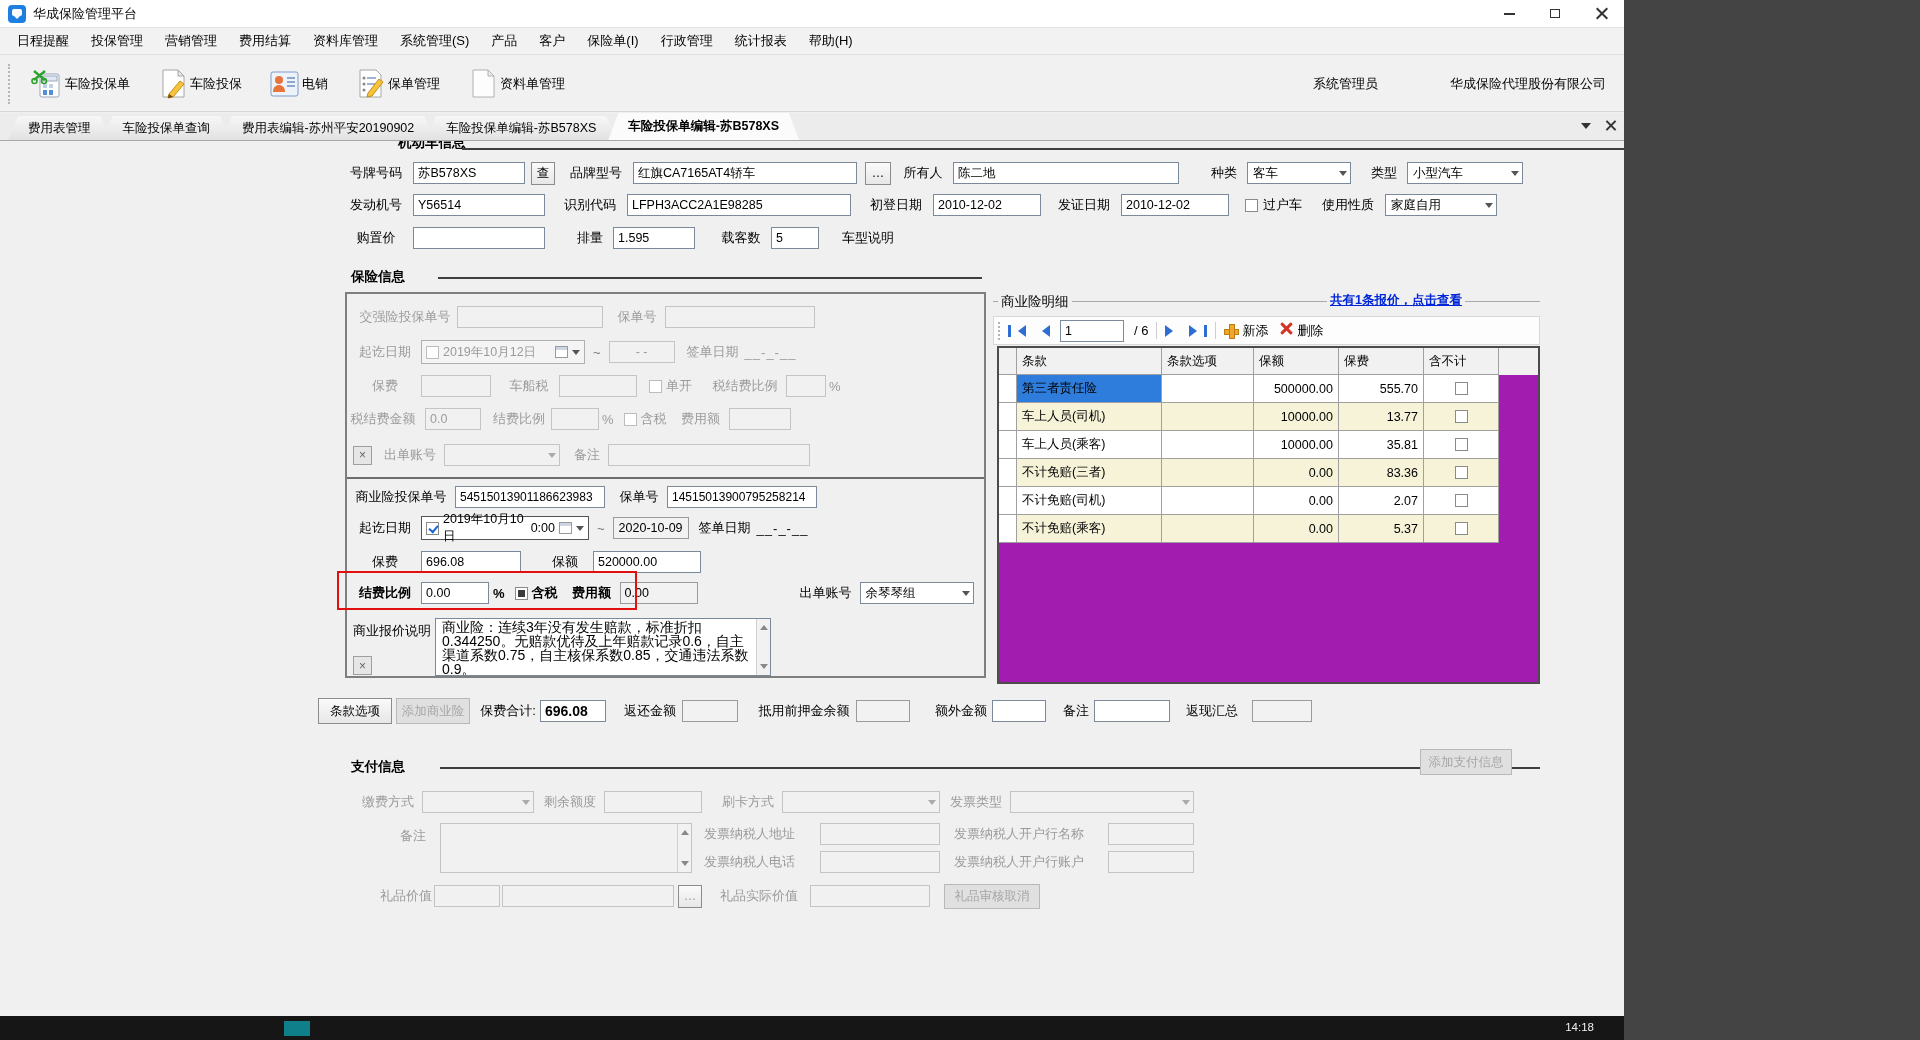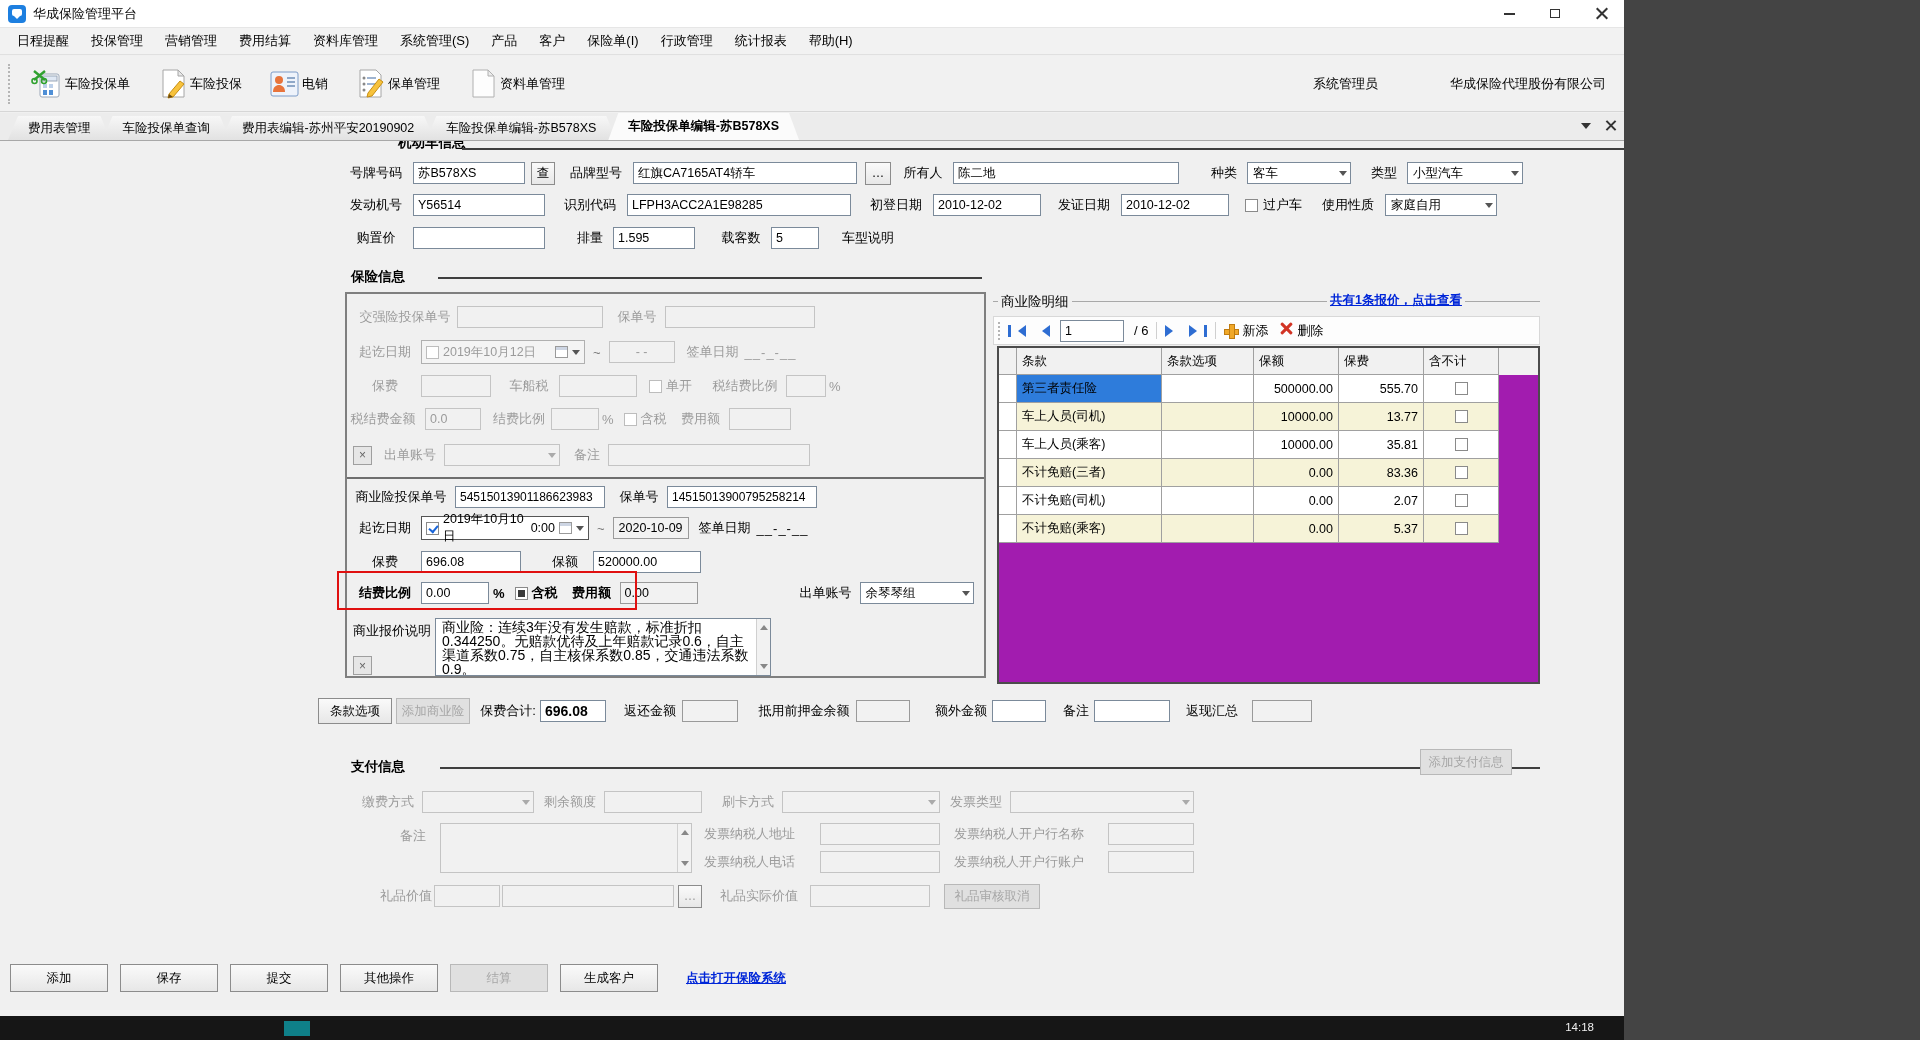--- a/index.html
+++ b/index.html
@@ -569,29 +569,20 @@
     <div class="row dis" style="left:380px;top:742px">
       <span class="lb" style="width:48px">礼品价值</span>
       <span class="inp d" style="width:66px;margin-left:6px"></span>
       <span class="inp d" style="width:172px;margin-left:2px"></span>
       <span class="btn" style="width:24px;height:23px;margin-left:4px">…</span>
       <span class="lb" style="width:90px;margin-left:12px">礼品实际价值</span>
       <span class="inp d" style="width:120px;margin-left:6px"></span>
       <span class="btn d" style="width:96px;height:25px;margin-left:14px">礼品审核取消</span>
     </div>
 
-    <div class="row" style="left:10px;top:822px;height:30px;gap:12px">
-      <span class="btn" style="width:98px;height:28px">添加</span>
-      <span class="btn" style="width:98px;height:28px">保存</span>
-      <span class="btn" style="width:98px;height:28px">提交</span>
-      <span class="btn" style="width:98px;height:28px">其他操作</span>
-      <span class="btn d" style="width:98px;height:28px">结算</span>
-      <span class="btn" style="width:98px;height:28px">生成客户</span>
-      <a class="flink" style="margin-left:16px">点击打开保险系统</a>
-    </div>
     <span class="btn" style="position:absolute;left:1712px;top:823px;width:86px;height:28px">管理附件</span>
     <span class="btn" style="position:absolute;left:1822px;top:823px;width:80px;height:28px">关闭</span>
   </div>
 
   <div class="vsb">
     <div class="sarr" style="top:0">
         <span class="tri-up"></span>
       </div>
     <div class="sthumb"></div>
     <div class="sarr" style="bottom:0">

